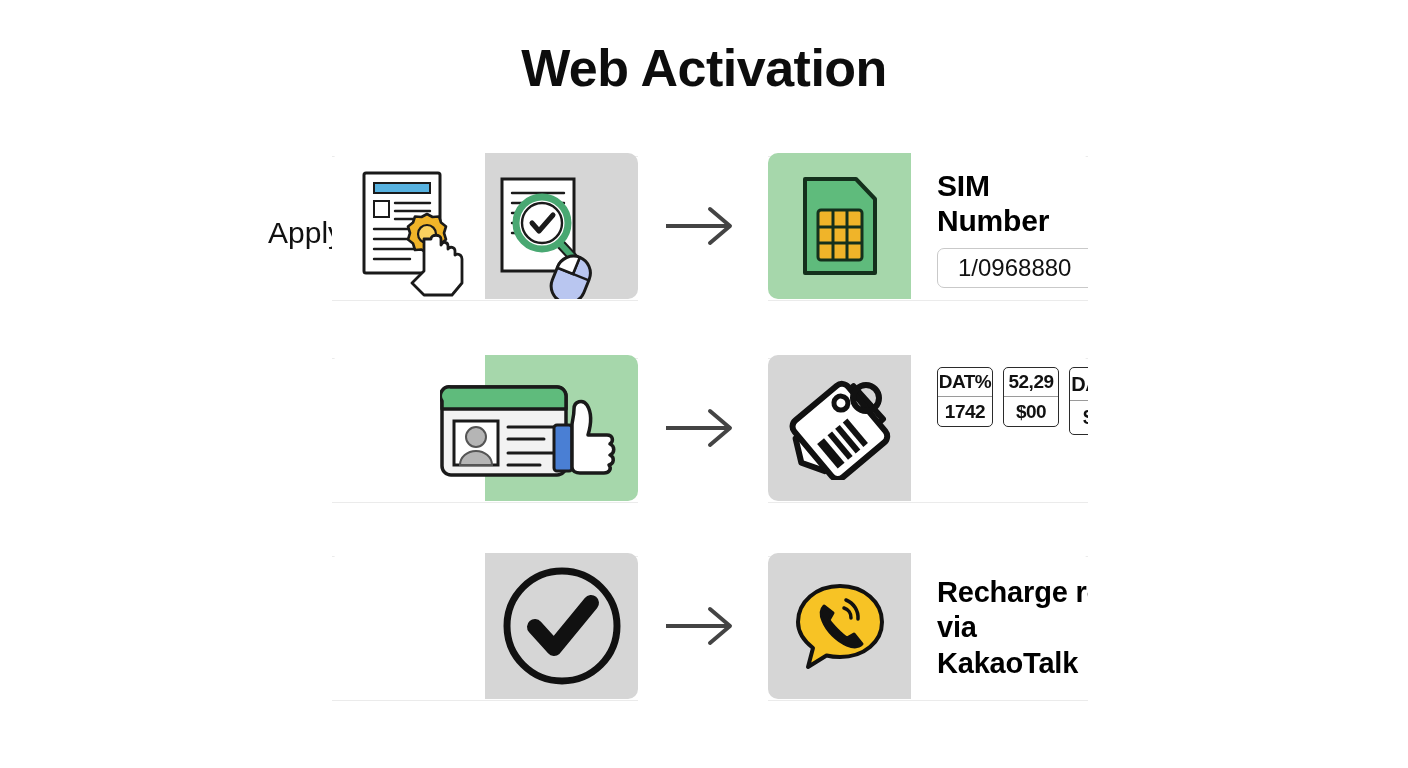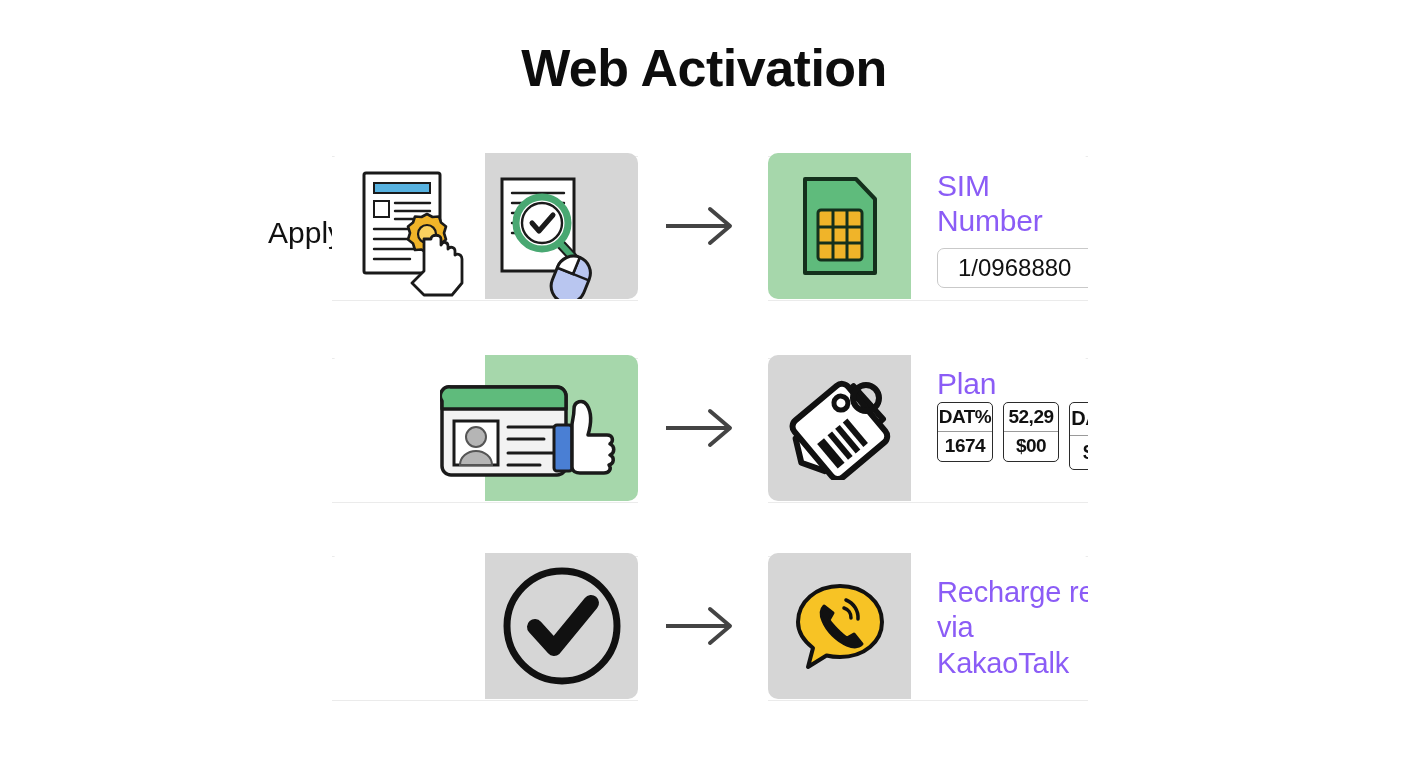--- a/index.html
+++ b/index.html
@@ -108,22 +108,22 @@
   .pane-gray  { background: #d6d6d6; }
   .right-body {
     flex: 1;
     background: #ffffff;
     padding: 16px 0 0 26px;
     position: relative;
   }
 
   .right-title {
     font-size: 30px;
-    font-weight: 400;
-    color: #8b5cf6;
+    font-weight: 700;
+    color: #000000;
     line-height: 1.15;
     letter-spacing: -0.2px;
   }
   .right-title.two-line {
     font-size: 29px;
     line-height: 1.22;
     white-space: pre-line;
     width: 270px;
   }
 
@@ -376,25 +376,24 @@
               <line x1="44" y1="40" x2="44" y2="72" stroke-width="6"></line>
               <line x1="54" y1="40" x2="54" y2="72" stroke-width="6"></line>
             </g>
           </g>
 
           <circle cx="78" cy="22" r="13" fill="none" stroke="#111111" stroke-width="6"></circle>
         </svg>
         </span>
       </div>
       <div class="right-body" style="padding-top:12px">
-        <div class="right-title">Plan</div>
         <div class="plan-cards">
           <div class="plan-card">
             <div class="pc-top">DAT%</div>
-            <div class="pc-bot">1674</div>
+            <div class="pc-bot">1742</div>
           </div>
           <div class="plan-card">
             <div class="pc-top">52,29</div>
             <div class="pc-bot">$00</div>
           </div>
           <div class="plan-card big">
             <div class="pc-top">DAT%</div>
             <div class="pc-bot">$00</div>
           </div>
         </div>

